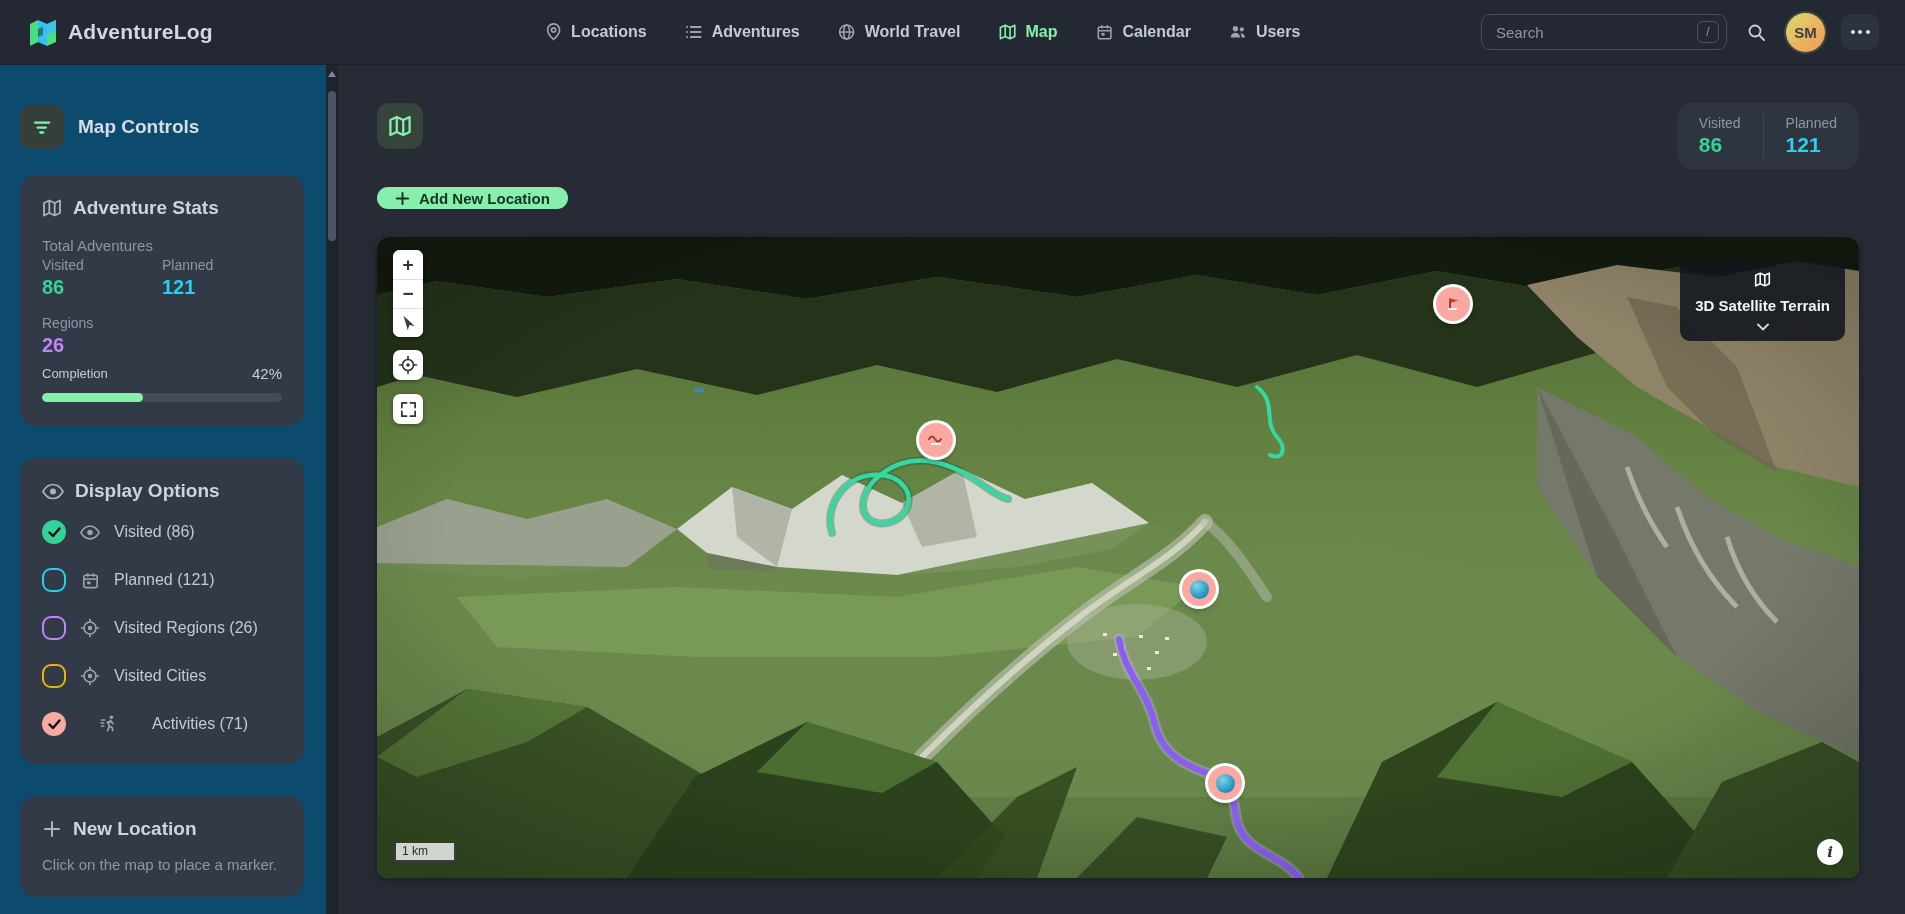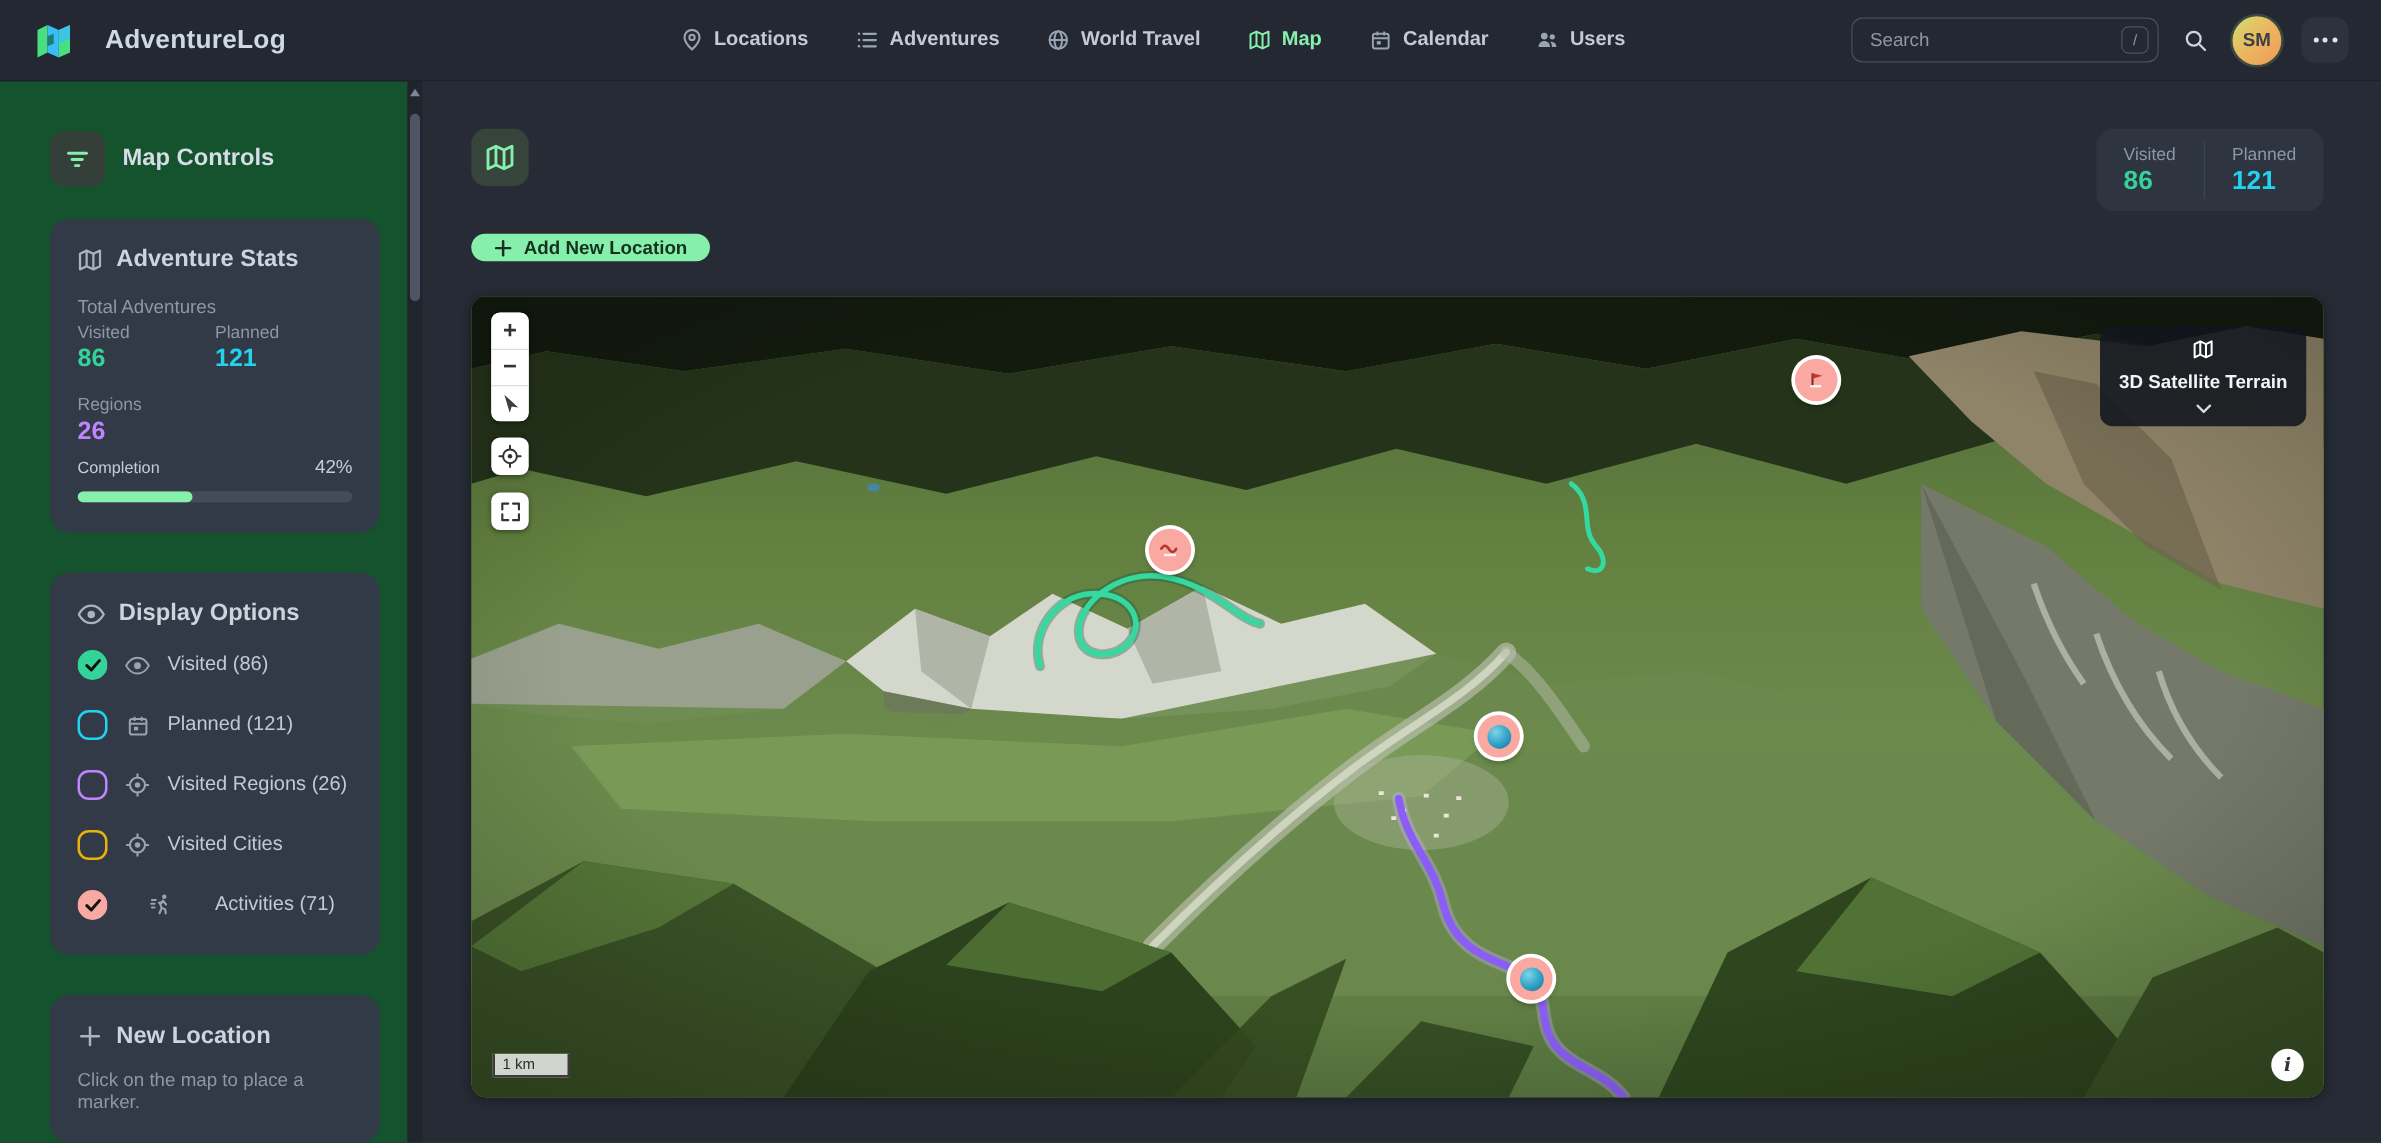--- a/index.html
+++ b/index.html
@@ -1,21 +1,21 @@
 <!DOCTYPE html>
 <html><head>
 <meta charset="utf-8">
 <style>
   html,body{margin:0;padding:0;width:1905px;height:914px;overflow:hidden;background:#262b35;
     font-family:"Liberation Sans","DejaVu Sans",sans-serif;-webkit-font-smoothing:antialiased;}
   *{box-sizing:border-box;}
 
   
   .navbar{height:65px;background:#232833;display:flex;align-items:center;padding:0 26px;position:relative;border-bottom:1px solid #1c212b;}
-  .brand{display:flex;align-items:center;gap:24px;cursor:pointer;}
+  .brand{display:flex;align-items:center;gap:8px;cursor:pointer;}
   .brand-title{font-size:21px;font-weight:bold;color:#cfd9e3;letter-spacing:.2px;}
   .nav-center{position:absolute;left:50%;top:0;height:100%;transform:translateX(-54%);display:flex;align-items:center;gap:38px;}
   .nav-item{display:flex;align-items:center;gap:9px;color:#c2cad6;font-size:16px;font-weight:600;cursor:pointer;white-space:nowrap;}
   .nav-item .nicon{display:flex;color:#9aa4b2;}
   .nav-item.active{color:#86efac;}
   .nav-item.active .nicon{color:#86efac;}
   .nav-right{margin-left:auto;display:flex;align-items:center;gap:16px;}
   .search-box{position:relative;width:246px;height:36px;}
   .search-box input{width:100%;height:100%;background:transparent;border:1px solid #454e5d;border-radius:9px;color:#e5e7eb;
     font-size:15px;padding:0 36px 0 14px;outline:none;font-family:inherit;}
@@ -25,21 +25,21 @@
   .icon-btn{background:none;border:none;display:flex;align-items:center;justify-content:center;color:#cbd4df;cursor:pointer;padding:4px;}
   .avatar{width:39px;height:39px;border-radius:50%;background:linear-gradient(135deg,#d5dc6e 0%,#ecb35f 55%,#f09a5b 100%);
     display:flex;align-items:center;justify-content:center;font-size:15px;font-weight:bold;color:#3c4046;
     box-shadow:0 0 0 2px #3a4a3f;cursor:pointer;}
   .dots-btn{width:38px;height:36px;background:#2c333f;border:none;border-radius:10px;display:flex;align-items:center;
     justify-content:center;gap:3.5px;cursor:pointer;}
   .dots-btn i{width:4px;height:4px;border-radius:50%;background:#dfe5ec;display:block;}
 
   
   .app-body{display:flex;height:849px;}
-  .sidebar{width:326px;background:#14532d;padding:40px 22px 0 40px;flex-shrink:0;overflow:hidden;}
+  .sidebar{width:326px;background:#0c4a6e;padding:40px 22px 0 20px;flex-shrink:0;overflow:hidden;}
   .scroll-strip{width:12px;background:#20242d;position:relative;flex-shrink:0;}
   .scroll-arrow{position:absolute;top:6px;left:2px;width:0;height:0;border-left:4px solid transparent;border-right:4px solid transparent;border-bottom:6px solid #7d8696;}
   .scroll-thumb{position:absolute;top:26px;left:2px;width:8px;height:150px;background:#4d5565;border-radius:4px;cursor:grab;}
   .main{flex:1;background:#262b35;padding:38px 46px 0 39px;position:relative;}
 
   
   .sb-header{display:flex;align-items:center;gap:14px;margin-bottom:26px;}
   .sb-header-tile{width:44px;height:44px;border-radius:11px;background:#343f39;display:flex;align-items:center;justify-content:center;}
   .sb-title{font-size:19px;font-weight:bold;color:#d6dde6;}
   .card{background:#323947;border-radius:16px;padding:22px 22px 24px 22px;margin-bottom:32px;}

